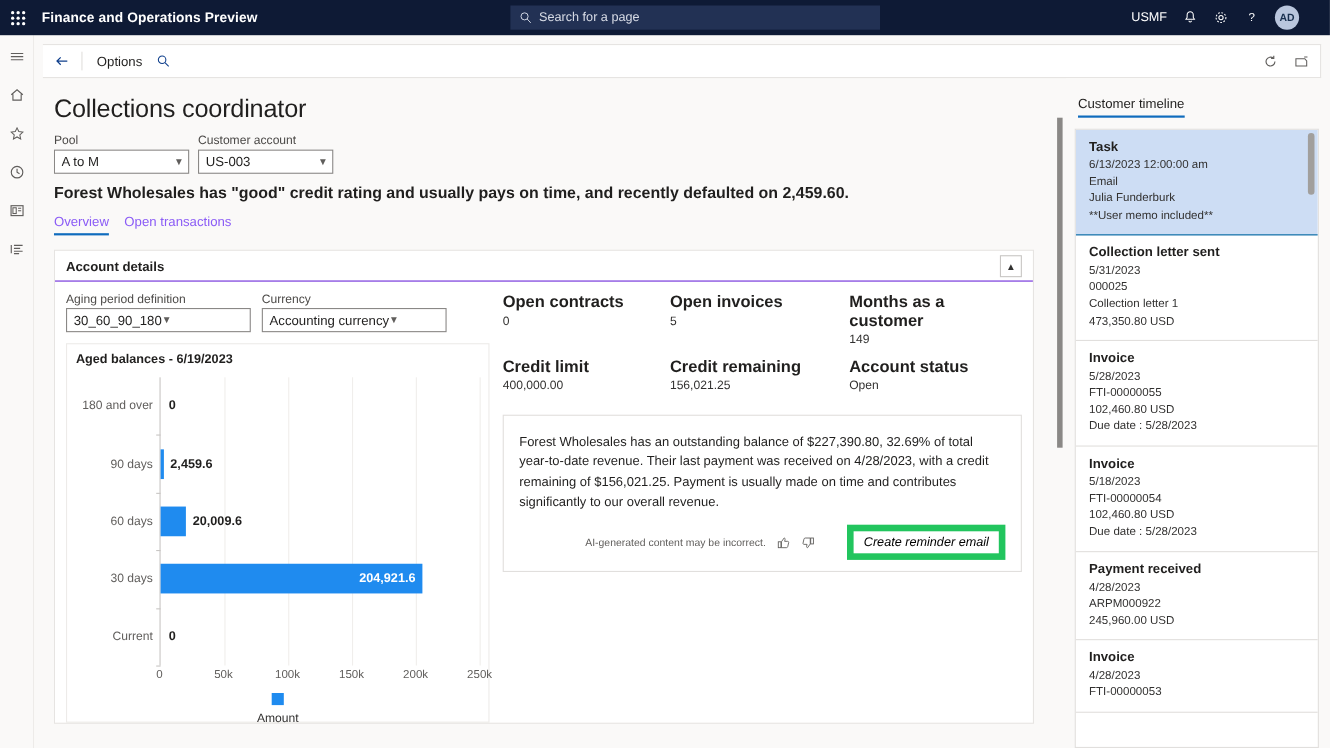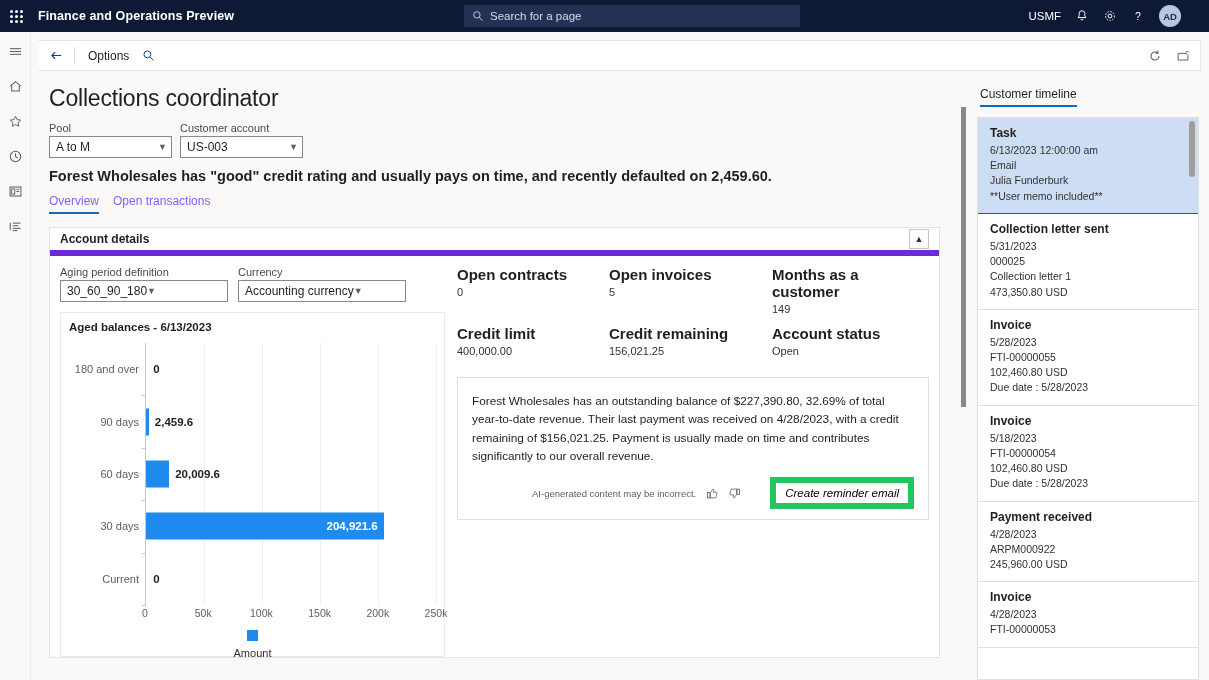--- a/index.html
+++ b/index.html
@@ -72,21 +72,21 @@
   .tabs { display:flex; gap:14px; border-bottom:0; margin-bottom:13px; }
   .tab { font-size:12px; padding-bottom:4px; color:#8b5cf6; }
   .tab.active { border-bottom:2px solid #0f6cbd; }
 
   
   .card {
     background:#fff; border:1px solid #e6e4e2; margin-right:10px;
   }
   .card-head {
     height:28px; display:flex; align-items:center; padding:0 10px;
-    border-bottom:6px solid #6d28d9;
+    border-bottom:1px solid #6d28d9;
   }
   .card-head .t { font-size:12px; font-weight:bold; }
   .collapse-btn {
     margin-left:auto; width:20px; height:20px; border:1px solid #c8c6c4; background:#fff;
     display:flex; align-items:center; justify-content:center; font-size:9px; color:#323130;
   }
   .card-body { display:flex; padding:10px 10px 0 10px; }
   .leftcol { width:385px; flex:0 0 385px; }
   .rightcol { flex:1; padding-left:12px; }
 
@@ -339,21 +339,21 @@
                 <div>
                   <div class="fld-label">Currency</div>
                   <div class="combo2">
                     <span class="v">Accounting currency</span>
                     <span class="chev">▼</span>
                   </div>
                 </div>
               </div>
 
               <div class="chart-box">
-                <div class="chart-title">Aged balances - 6/13/2023</div>
+                <div class="chart-title">Aged balances - 6/19/2023</div>
                 <div class="plot">
                   <div class="ycats" id="ycats">
                       <div class="ycat" style="top: 26.2px;">180 and over</div>
                       <div class="ycat" style="top: 78.6px;">90 days</div>
                       <div class="ycat" style="top: 131px;">60 days</div>
                       <div class="ycat" style="top: 183.4px;">30 days</div>
                       <div class="ycat" style="top: 235.8px;">Current</div>
                     </div>
                   <div class="grid" id="grid">
                       <div class="gline" style="left: 20%;"></div>

